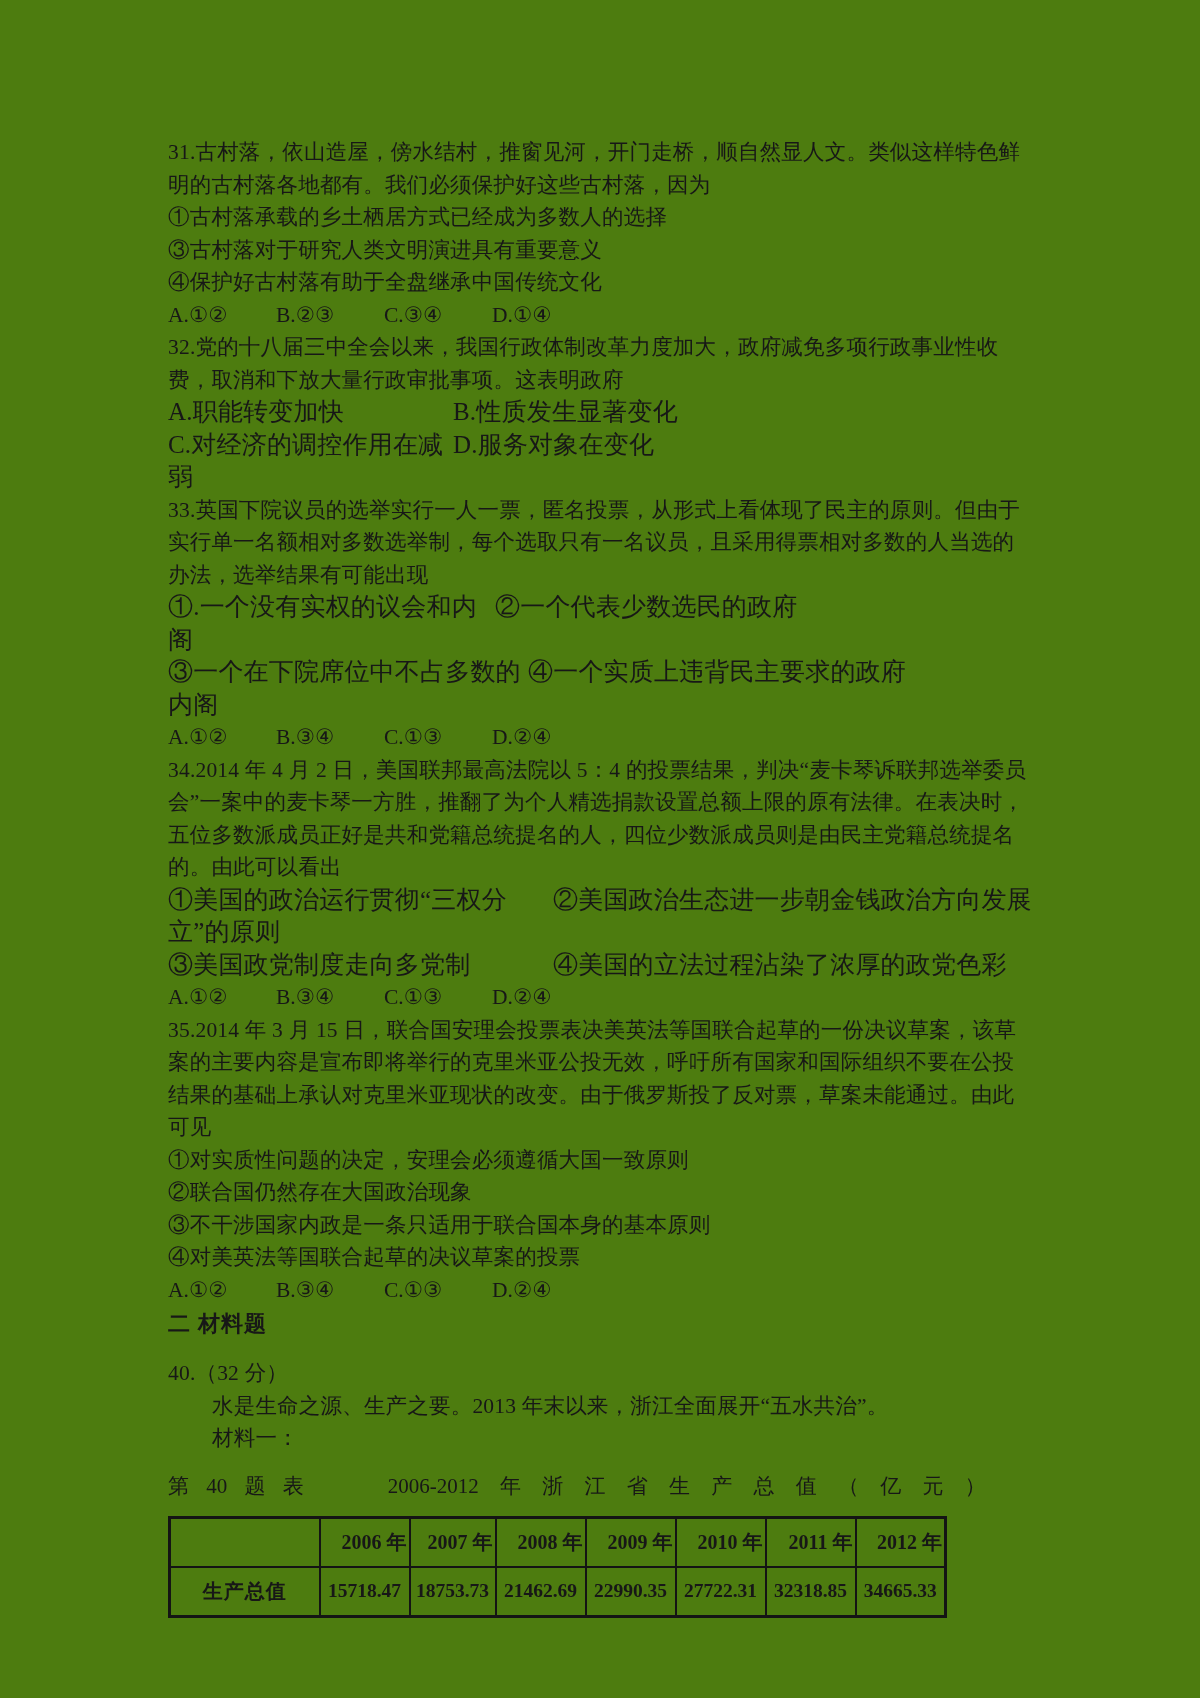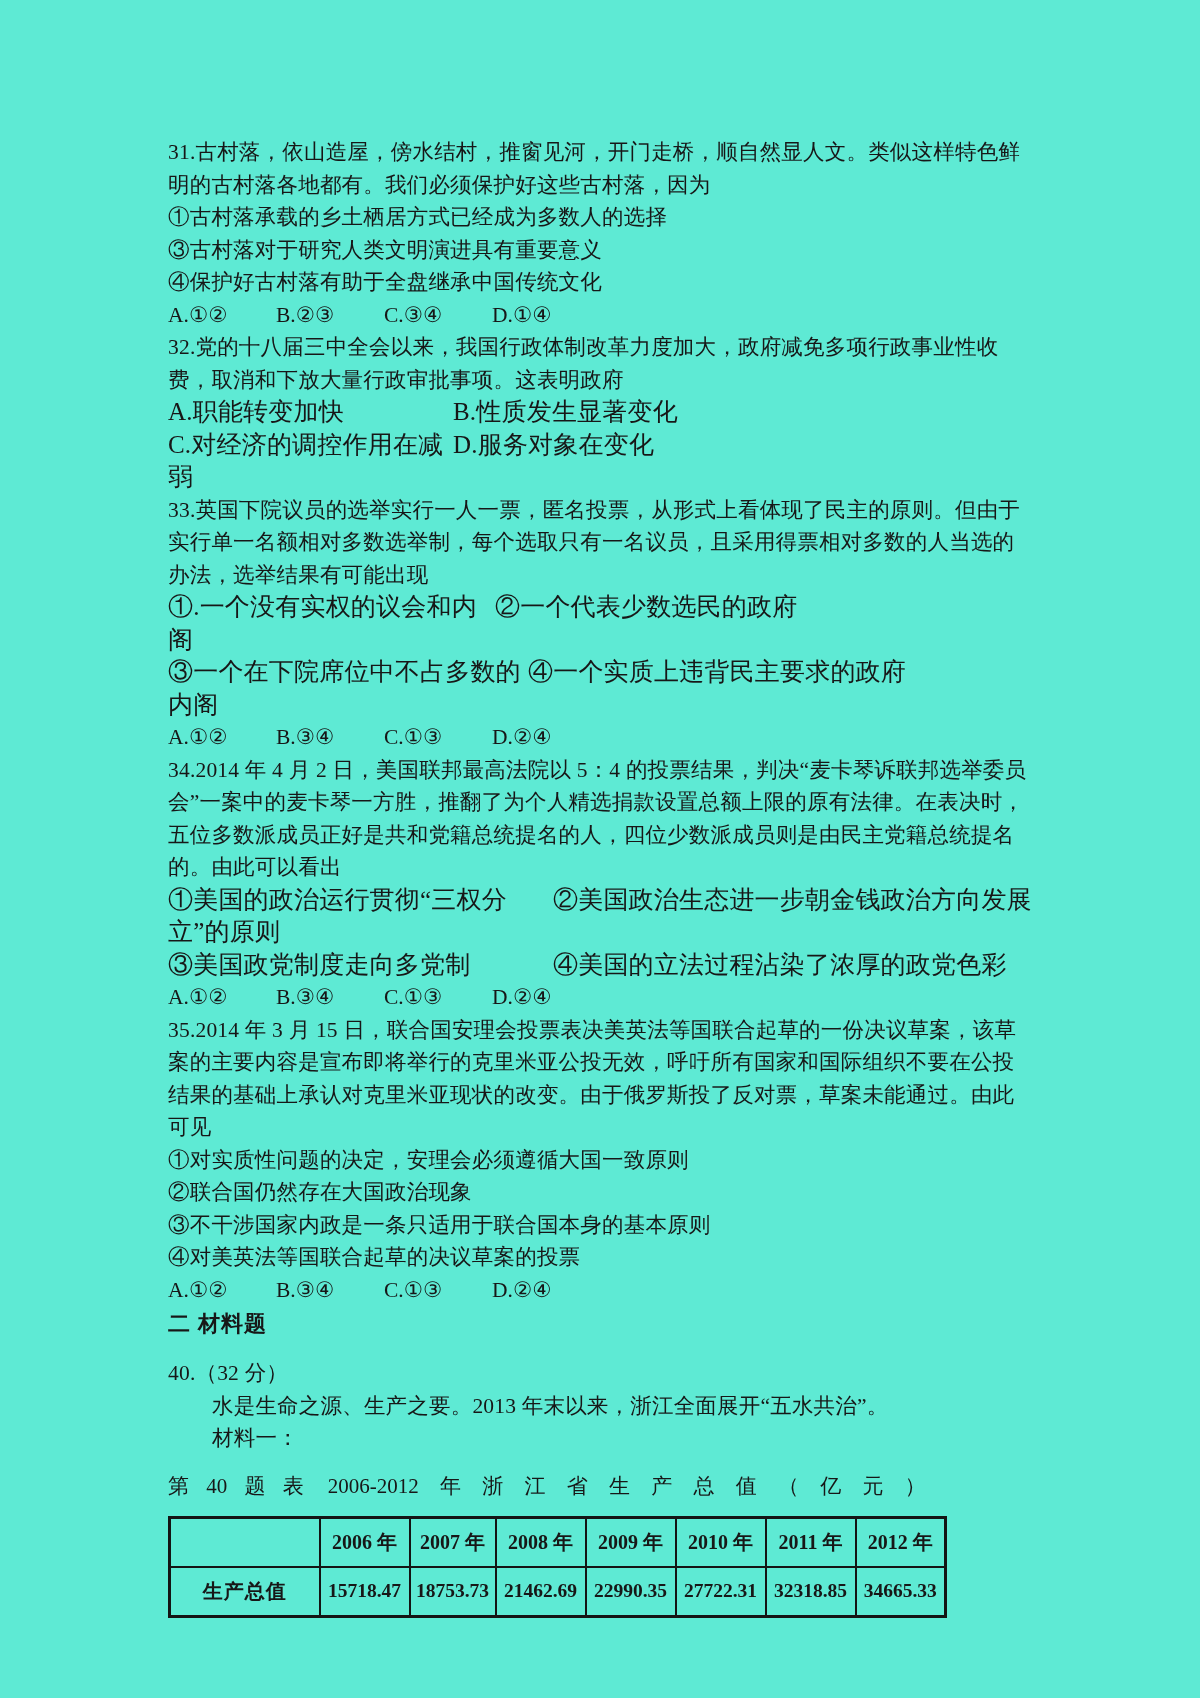--- a/index.html
+++ b/index.html
@@ -1,20 +1,20 @@
 <!DOCTYPE html>
 <html><head>
 <meta charset="utf-8">
 <style>
   html,body{margin:0;padding:0;background:#e8e8e8;}
   .page{
     position:relative;
     width:1200px;height:1698px;
     margin:0 auto;
-    background:#5eead4;
+    background:#4d7c0f;
     color:#171717;
     font-family:"Liberation Serif","DejaVu Serif",serif;
     overflow:hidden;
   }
   .doc{
     position:absolute;
     left:168px;top:136px;
     width:872px;
   }
   .ln{
@@ -50,39 +50,39 @@
     letter-spacing:1px;
   }
   .indent{padding-left:44px;}
   .tbl-title{
     display:flex;
     margin-top:15px;
     font-size:21px;
     line-height:33px;
   }
   .tbl-title .tl{word-spacing:12px;}
-  .tbl-title .tr{margin-left:24px;word-spacing:16px;}
+  .tbl-title .tr{margin-left:84px;word-spacing:16px;}
   table.gdp{
     border-collapse:collapse;
     margin-top:13px;
     width:776px;
     border:3px solid #141414;
     table-layout:fixed;
   }
   table.gdp td{
     border:2px solid #141414;
     text-align:center;
     vertical-align:middle;
     height:47px;
     padding:0 2px;
     font-size:20px;
     overflow:hidden;
   }
   table.gdp td.lbl{font-weight:bold;letter-spacing:1px;}
-  table.gdp td.hdr{font-weight:bold;}
+  table.gdp td.hdr{font-weight:bold;text-align:right;}
   table.gdp td.val{font-weight:bold;font-size:19.5px;}
 </style>
 </head>
 <body>
 
 <div class="page">
   <div class="doc">
 
     <section>
       <p class="ln">31.古村落，依山造屋，傍水结村，推窗见河，开门走桥，顺自然显人文。类似这样特色鲜</p>

